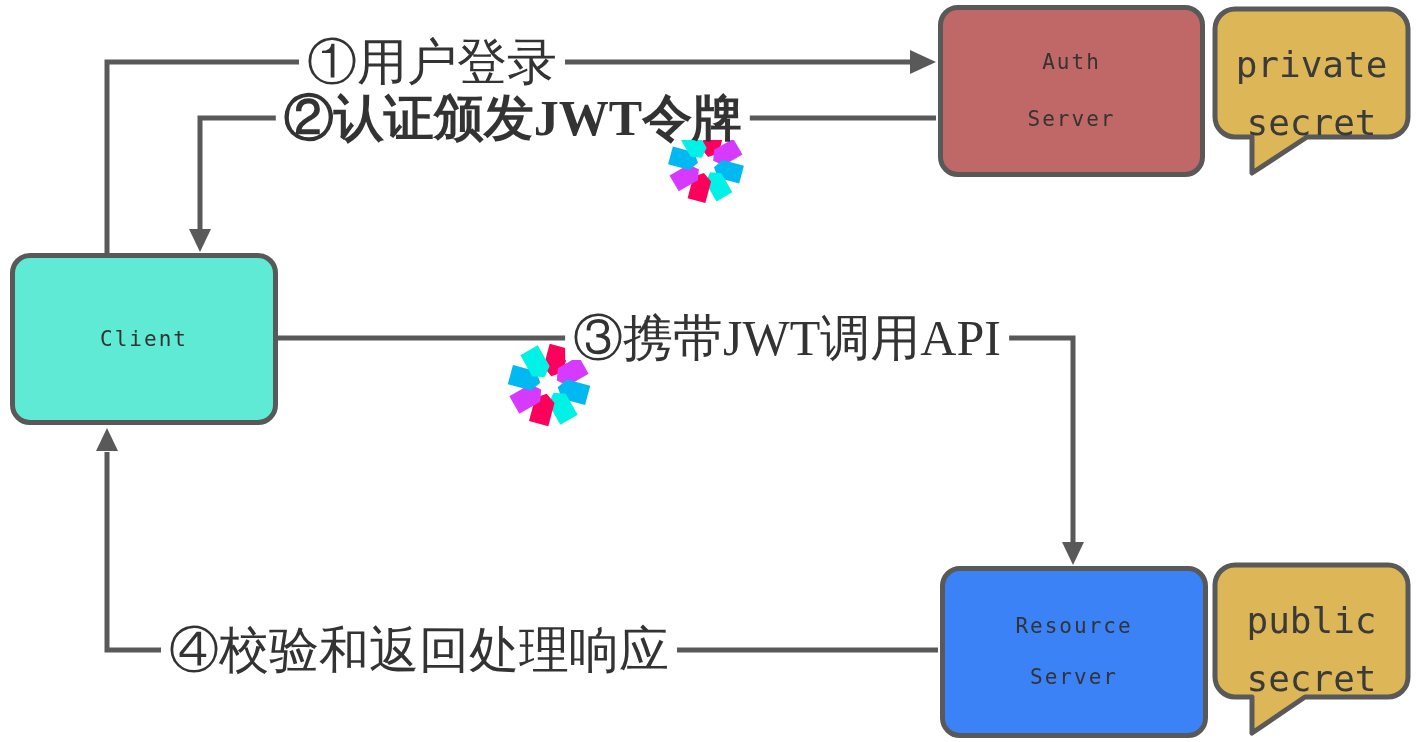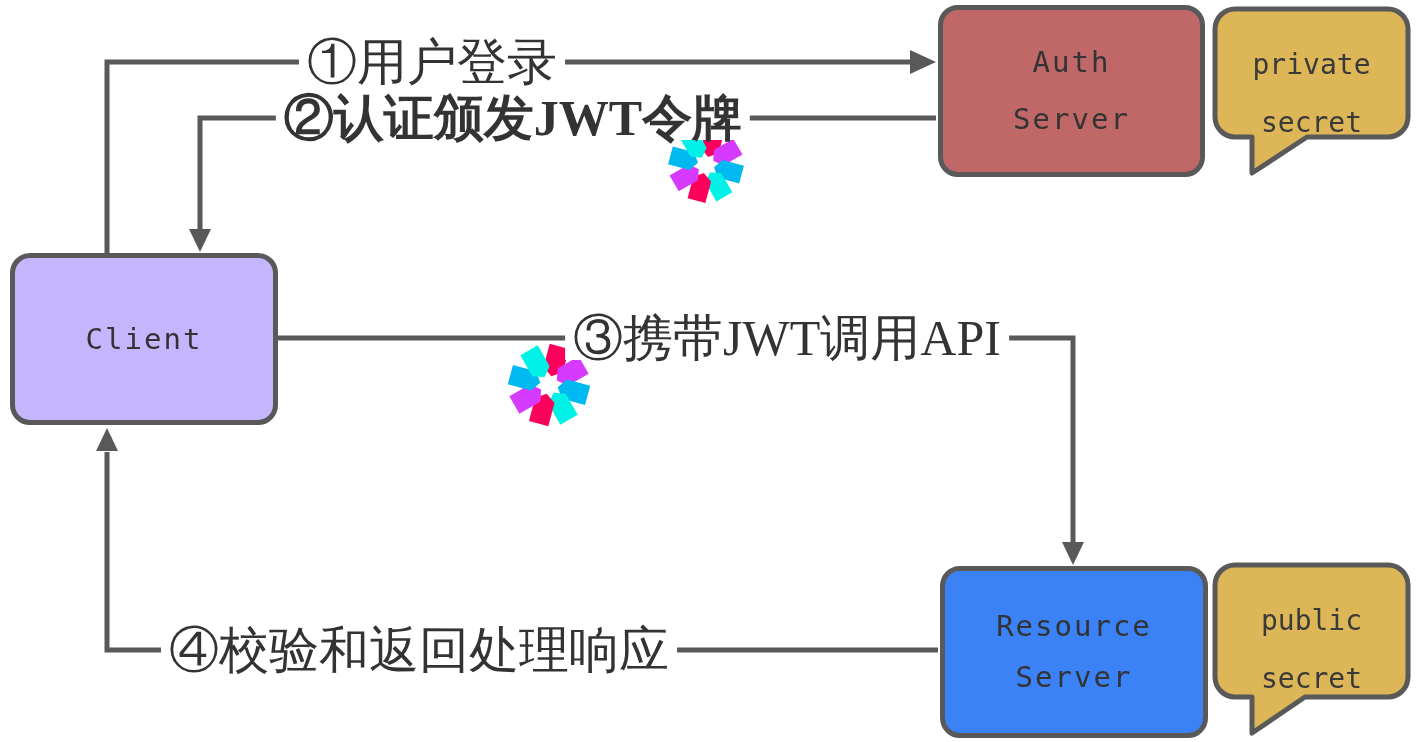--- a/index.html
+++ b/index.html
@@ -12,31 +12,31 @@
   .arrowhead{fill:#595959;stroke:none;}
   .bubble{fill:#DDB757;stroke:#595959;stroke-width:5;stroke-linejoin:round;}
 
   .node{
     position:absolute;border:5px solid #595959;border-radius:20px;box-sizing:border-box;
     display:flex;flex-direction:column;align-items:center;justify-content:center;
     color:#333333;
   }
   .node .nline{
     font-family:"DejaVu Sans Mono","Liberation Mono",monospace;
-    font-size:29px;letter-spacing:2px;line-height:29px;white-space:nowrap;
+    font-size:21px;letter-spacing:2px;line-height:29px;white-space:nowrap;
   }
-  .node-client{left:10px;top:253px;width:268px;height:172px;background:#c4b5fd;}
+  .node-client{left:10px;top:253px;width:268px;height:172px;background:#5eead4;}
   .node-storage{left:145px;top:367px;width:252px;height:103px;background:#F5E8C3;z-index:3;}
   .node-storage .cjk{font-size:36px;letter-spacing:1px;color:#222;font-family:"Liberation Serif","DejaVu Serif",serif;}
   .node-auth{left:938px;top:5px;width:267px;height:172px;background:#C06868;gap:28px;}
   .node-resource{left:940px;top:566px;width:268px;height:172px;background:#3b82f6;gap:22px;}
 
   .bubble-text{
     position:absolute;width:193px;color:#3a3a3a;
-    font-family:"DejaVu Sans Mono","Liberation Mono",monospace;font-size:28px;line-height:28px;
+    font-family:"DejaVu Sans Mono","Liberation Mono",monospace;font-size:36px;line-height:28px;
   }
   .bubble-text .bline{position:absolute;left:0;width:100%;text-align:center;white-space:nowrap;}
   .bt-private{left:1215px;top:9px;height:173px;}
   .bt-public{left:1215px;top:565px;height:177px;}
   .bline.l1{top:42px;}
   .bline.l2{top:100px;}
 
   .arrow-label{
     position:absolute;transform:translate(-50%,-50%);
     font-size:50px;line-height:44px;color:#333333;white-space:nowrap;

